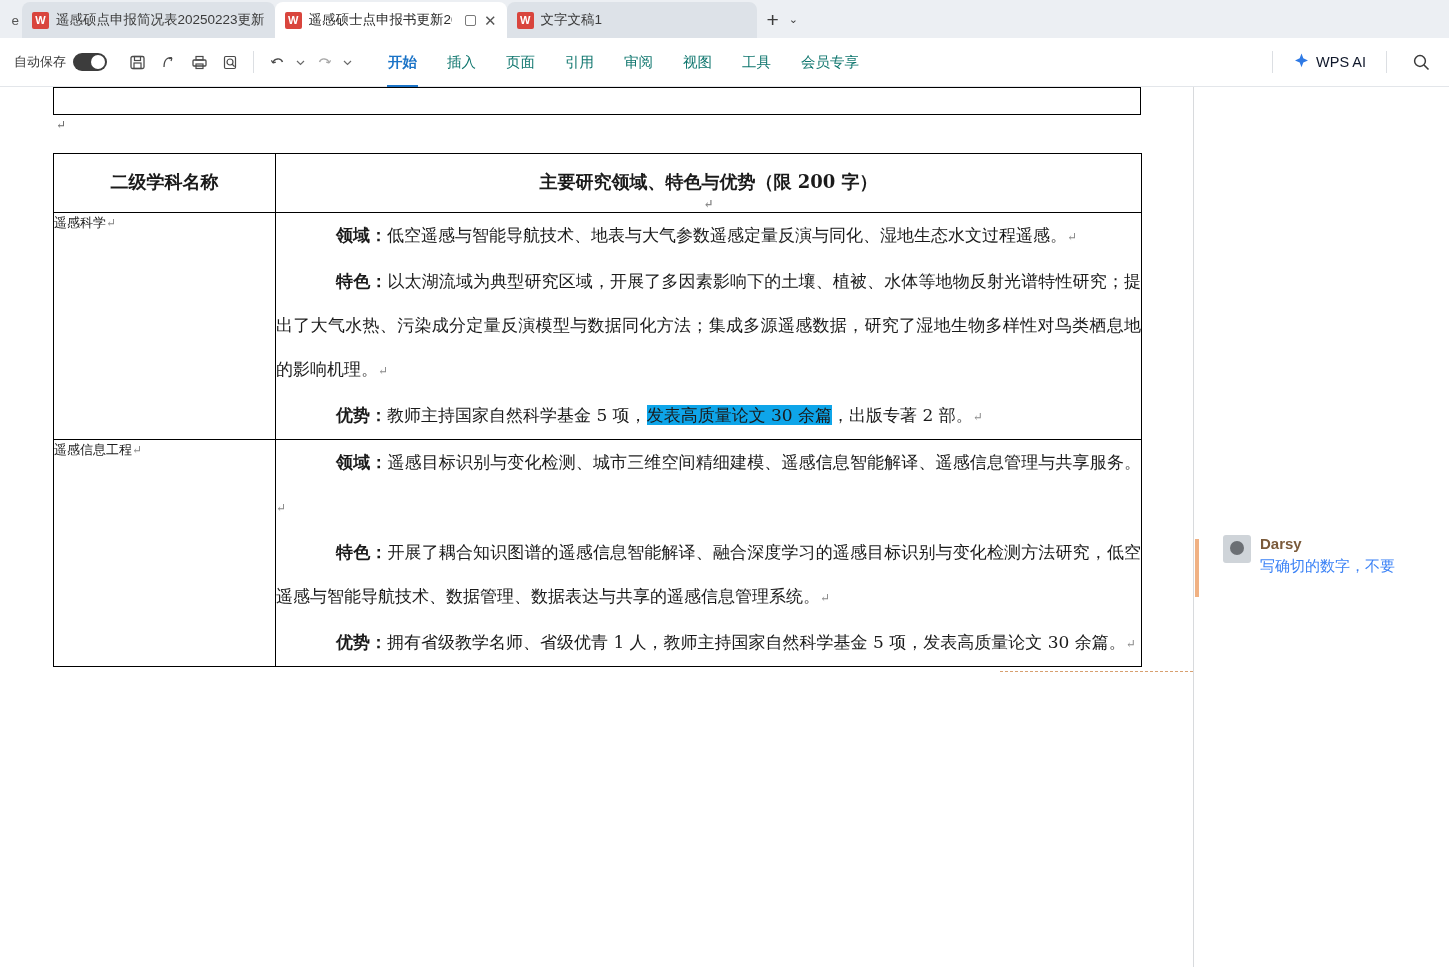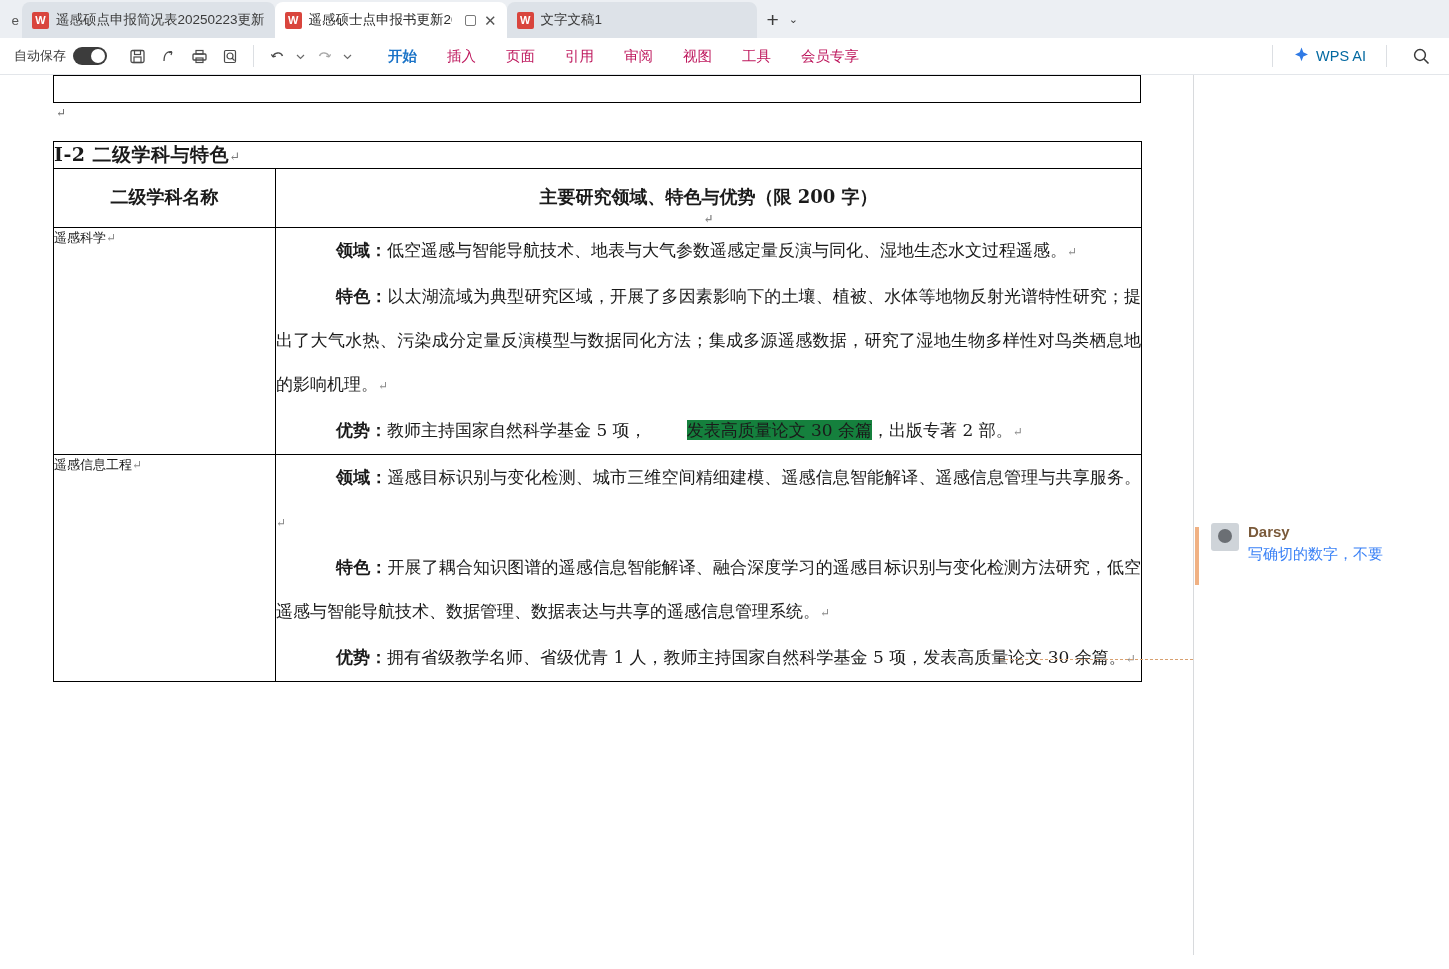--- a/index.html
+++ b/index.html
@@ -67,21 +67,21 @@
   .newtab {
     display: flex; align-items: center; gap: 10px;
     margin-left: 10px; margin-bottom: 8px;
     color: #3c3c3c;
   }
   .newtab .plus { font-size: 21px; line-height: 1; }
   .newtab .chev { font-size: 11px; }
 
   
   .toolbar {
-    height: 37px;
+    height: 49px;
     background: #ffffff;
     border-bottom: 1px solid #e3e6ea;
     display: flex;
     align-items: center;
     padding: 0 14px;
     gap: 6px;
   }
   .autosave { display: flex; align-items: center; gap: 7px; font-size: 13px; color: #3c3c3c; }
   .switch {
     width: 34px; height: 18px;
@@ -103,35 +103,35 @@
     display: flex; align-items: center; justify-content: center;
     color: #4a4a4a;
     font-size: 15px;
     border-radius: 4px;
   }
   .tb-ico svg { display: block; }
   .tb-sep { width: 1px; height: 22px; background: #dcdfe3; margin: 0 6px; }
   .menus { display: flex; align-items: center; gap: 2px; margin-left: 14px; }
   .menu-item {
     font-size: 14.5px;
-    color: #be185d;
+    color: #0f766e;
     padding: 6px 14px;
     border-radius: 4px;
     position: relative;
   }
   .menu-item.active { color: #1a73c7; font-weight: bold; }
   .menu-item.active::after {
     content: "";
     position: absolute;
     left: 13px; right: 13px; bottom: -10px;
     height: 2.5px;
     background: #1a73c7;
   }
   .right-tools { margin-left: auto; display: flex; align-items: center; gap: 14px; }
-  .wps-ai { display: flex; align-items: center; gap: 6px; font-size: 14.5px; color: #0369a1; }
+  .wps-ai { display: flex; align-items: center; gap: 6px; font-size: 14.5px; color: #0f172a; }
 
   
   .doc-area {
     position: relative;
     height: 880px;
     background: #ffffff;
   }
   .page {
     position: absolute;
     left: 0; top: 0;
@@ -176,35 +176,35 @@
   .namecell .t { font-size: 13px; }
 
   .body-cell { padding: 10px 11px 12px 11px; }
   .para {
     font-size: 17px;
     line-height: 44px;
     text-align: justify;
     text-indent: 2em;
   }
   .para b { font-weight: bold; margin-left: 26px; }
-  .hl { background: #15803d; margin-left: 40px; }
+  .hl { background: #0ea5e9; }
   .mk { color: #8a8a8a; font-size: 12px; }
 
   
   .comment-pane {
     position: absolute;
     left: 1195px; top: 0;
     width: 254px; height: 880px;
     background: #ffffff;
   }
   .comment-card {
     position: absolute;
     left: 0; top: 448px;
     width: 254px;
-    padding-left: 16px;
+    padding-left: 28px;
     display: flex;
     gap: 9px;
   }
   .comment-card::before {
     content: "";
     position: absolute;
     left: 0; top: 4px;
     width: 4px; height: 58px;
     background: #f0b183;
   }
@@ -388,25 +388,20 @@
       </tbody>
         </table>
 
       <table class="doc">
         <colgroup>
             <col style="width:222px;">
             <col style="width:866px;">
           </colgroup>
 
         <tbody>
-            <tr>
-          <td colspan="2" class="hdr-cell">
-            <span class="t cjk">I-2  二级学科与特色</span><span class="sub-mark cjk">↵</span>
-          </td>
-        </tr>
 
         <tr class="colhdr">
           <td>
             <span class="t cjk">二级学科名称</span>
           </td>
           <td>
             <span class="t cjk">主要研究领域、特色与优势（限 200 字）</span><span class="mk cjk">↵</span>
           </td>
         </tr>
 

